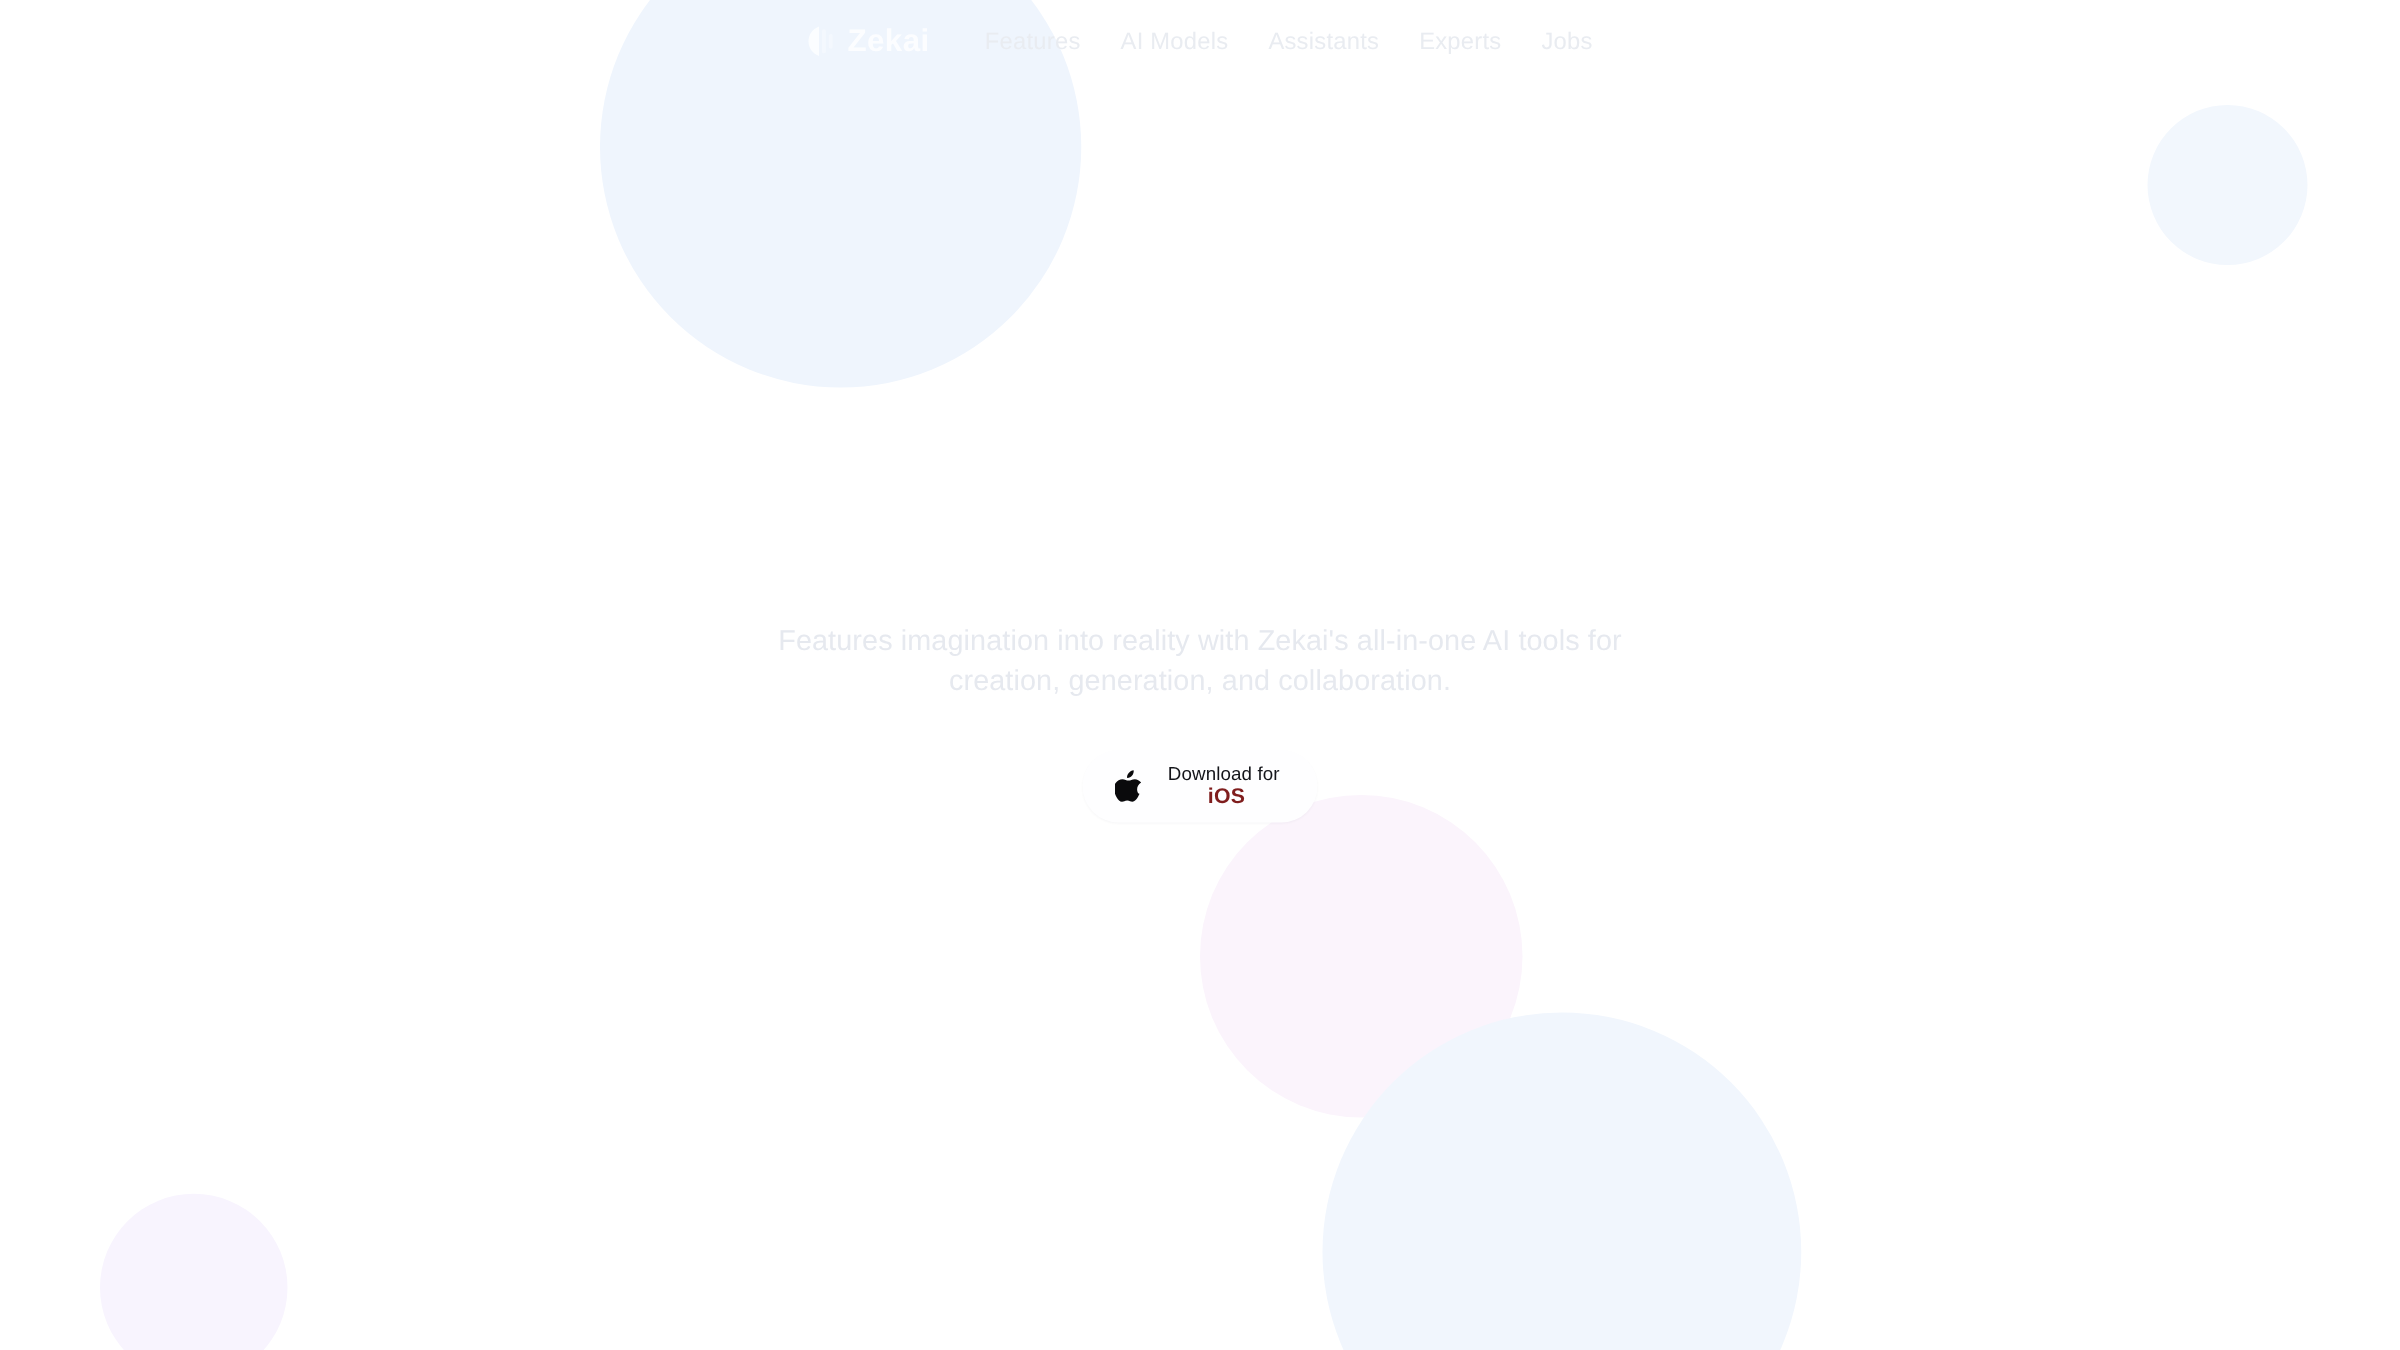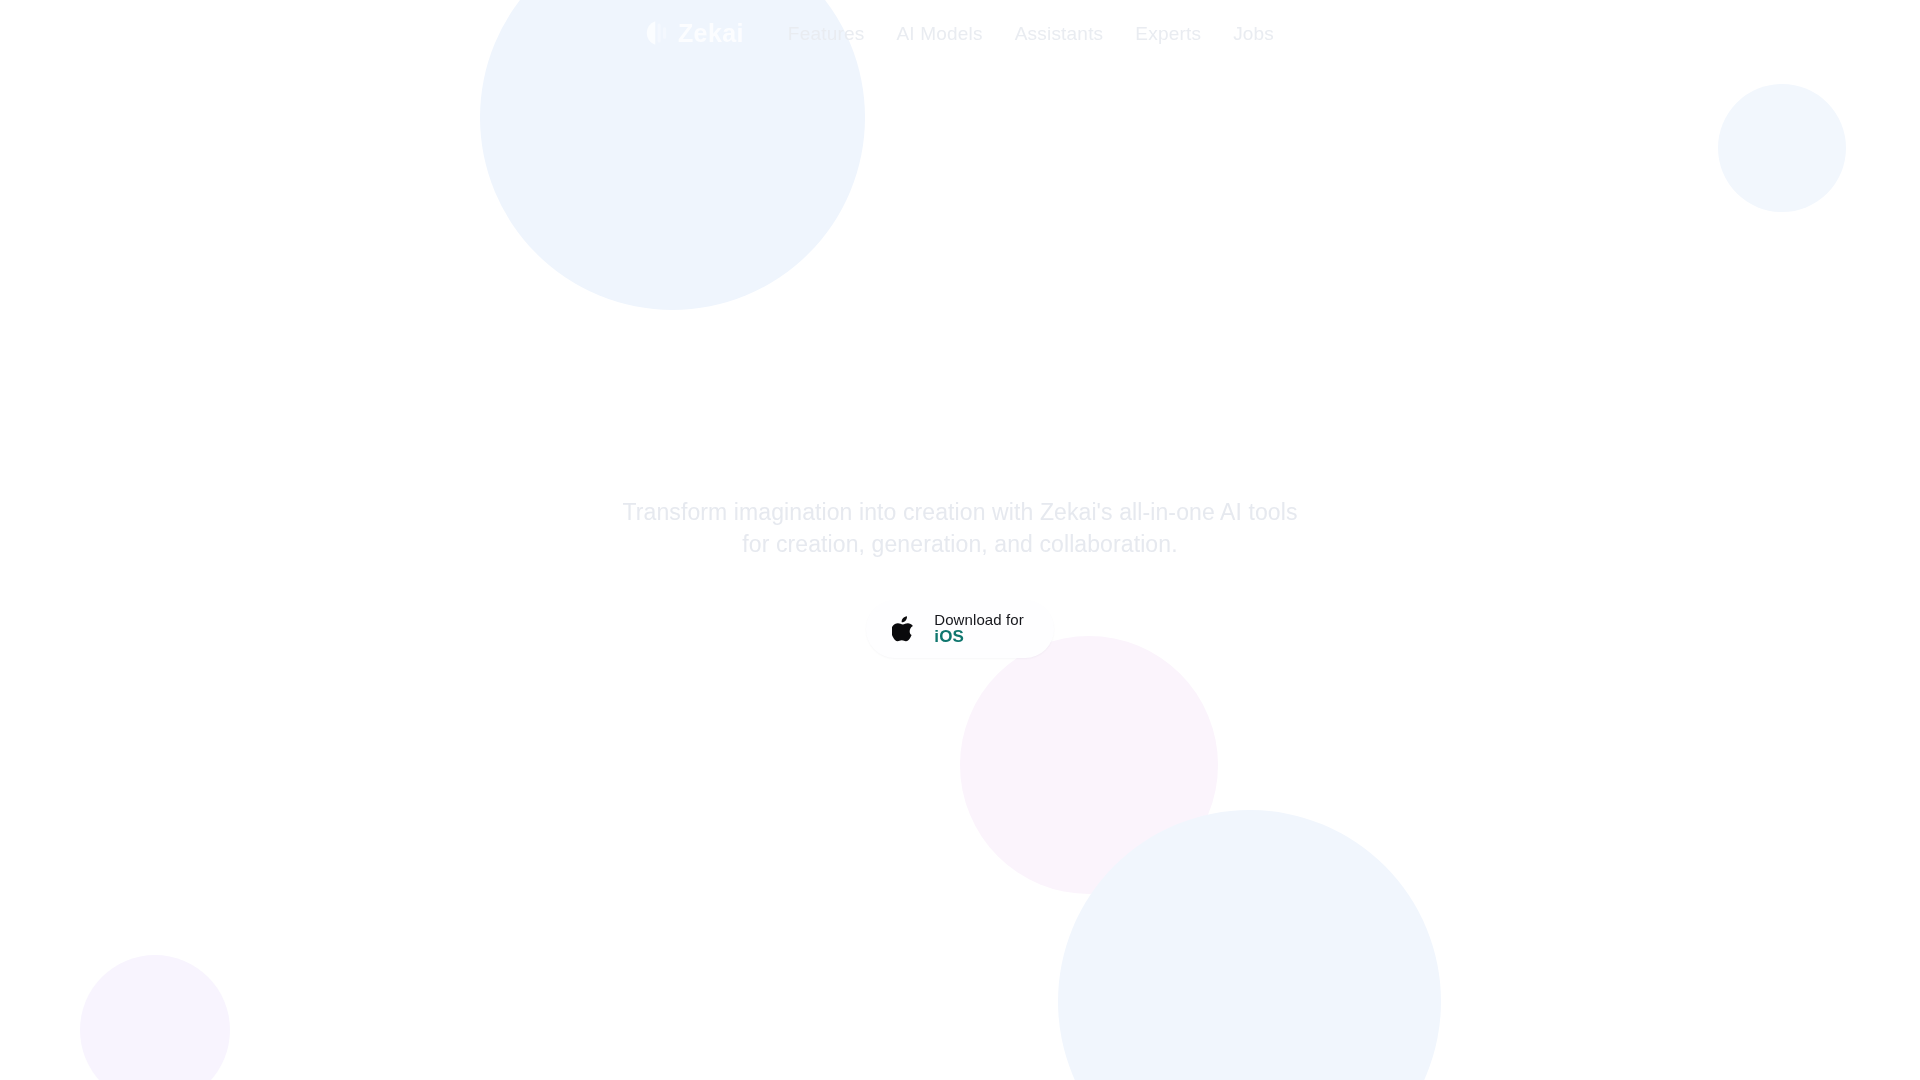--- a/index.html
+++ b/index.html
@@ -176,23 +176,24 @@
   .btn-text-top {
     font-size:15px;
     font-weight:400;
     color:#14151a;
     letter-spacing:0.1px;
     white-space:nowrap;
   }
   .btn-text-bottom {
     font-size:17px;
     font-weight:700;
-    color:#0f766e;
+    color:#7f1d1d;
     letter-spacing:0.2px;
     white-space:nowrap;
+    margin-left:32px;
   }
 </style>
 </head>
 <body>
 
 <div id="page">
 
   <div class="blob blob-hero-blue"></div>
   <div class="blob blob-top-right"></div>
   <div class="blob blob-center-pink"></div>
@@ -222,21 +223,21 @@
       </nav>
 
     </div>
   </header>
 
   <section class="hero">
     <div class="hero-inner">
 
       <h1 class="hero-title"></h1>
 
-      <p class="hero-sub">Transform imagination into creation with Zekai's all-in-one AI tools for creation, generation, and collaboration.</p>
+      <p class="hero-sub">Features imagination into reality with Zekai's all-in-one AI tools for creation, generation, and collaboration.</p>
 
       <div class="cta-row">
         <button class="download-btn">
           <span class="apple-glyph">
             <svg class="apple-glyph" viewBox="0 0 22 26" xmlns="http://www.w3.org/2000/svg" aria-hidden="true">
               <path d="M14.9 0.2c-1.4 0.1-3.0 1.0-3.9 2.1-0.9 1.0-1.6 2.5-1.3 4.0 1.5 0.1 3.1-0.8 4.0-1.9 0.9-1.1 1.5-2.6 1.2-4.2z" fill="#0a0a0c"></path>
               <path d="M19.6 19.0c-0.5 1.2-0.8 1.8-1.5 2.9-1.0 1.5-2.4 3.4-4.2 3.4-1.6 0-2.0-1.0-4.1-1.0-2.1 0-2.6 1.0-4.2 1.0-1.8 0-3.1-1.7-4.1-3.2C-1.1 18.0-1.4 13.0 0.5 10.3c1.3-1.9 3.4-3.0 5.4-3.0 2.0 0 3.3 1.1 5.0 1.1 1.6 0 2.6-1.1 5.0-1.1 1.8 0 3.7 1.0 5.0 2.7-4.4 2.4-3.7 8.7-1.3 9.0z" fill="#0a0a0c"></path>
             </svg>
           </span>
           <span class="btn-text">

